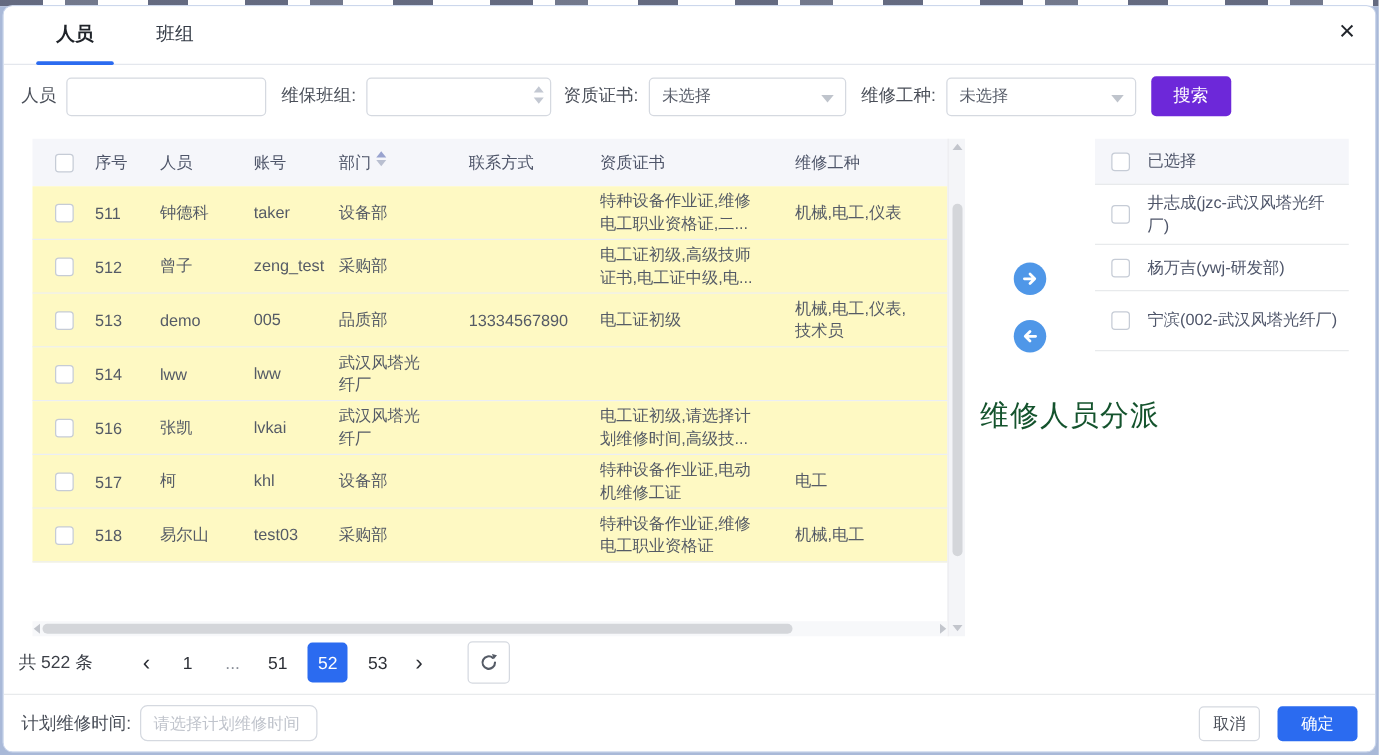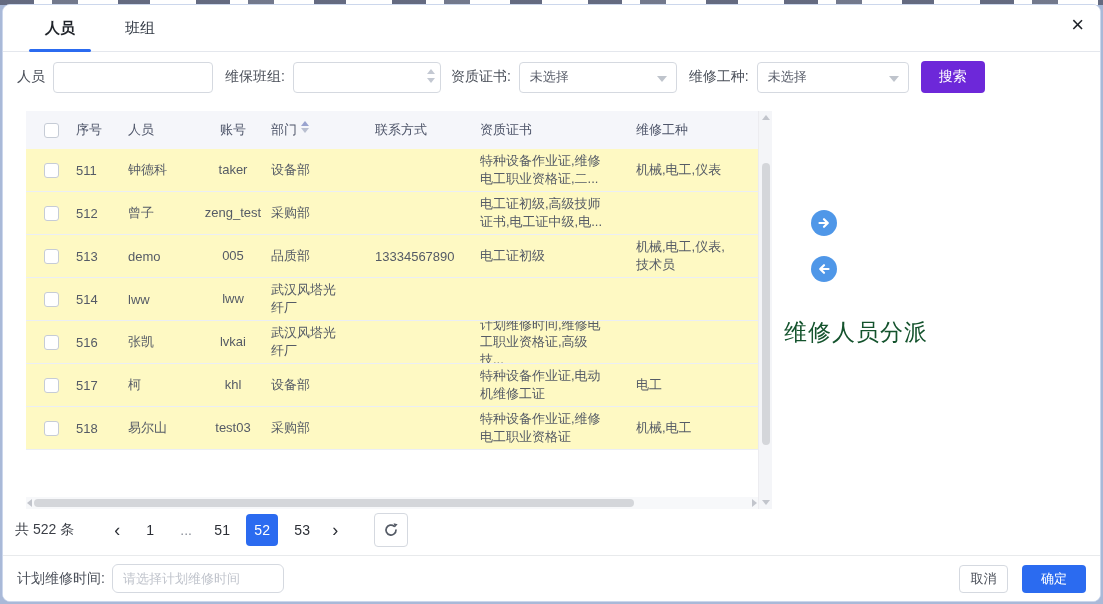--- a/index.html
+++ b/index.html
@@ -51,21 +51,21 @@
   .search-btn { height: 32px; width: 64px; background: #6d28d9; color: #fff; border: none; border-radius: 4px; font-size: 14px; cursor: pointer; font-family: inherit; }
   
   .cb { width: 15px; height: 15px; border: 1px solid #c6ccd6; border-radius: 3px; background: #fff; flex: none; cursor: pointer; }
   
   .table-wrap { position: absolute; left: 23px; top: 106px; width: 746px; }
   .thead { display: flex; align-items: center; height: 38px; background: #f5f6fa; font-size: 13px; color: #4e5569; width: 732px; }
   .trow { display: flex; align-items: center; height: 43px; border-bottom: 1px solid #ebeef5; font-size: 13px; color: #555b66; width: 732px; overflow: hidden; background:#fef9c3; }
   .c-cb { width: 50px; display: flex; justify-content: center; flex: none; }
   .c-no { width: 52px; flex: none; padding-right: 6px; }
   .c-name { width: 75px; flex: none; padding-right: 6px; }
-  .c-acct { width: 68px; flex: none; padding-right: 8px; word-break: break-all; line-height: 1.35; text-align: center; }
+  .c-acct { width: 68px; flex: none; padding-right: 8px; word-break: break-all; line-height: 1.35; }
   .c-dept { width: 104px; flex: none; padding-right: 30px; line-height: 1.35; }
   .c-contact { width: 105px; flex: none; padding-right: 6px; }
   .c-cert { width: 156px; flex: none; padding-right: 26px; line-height: 1.35; }
   .c-work { width: 122px; flex: none; padding-right: 22px; line-height: 1.35; }
   .sort-icon { display: inline-flex; flex-direction: column; gap: 2px; margin-left: 4px; vertical-align: middle; cursor: pointer; }
   .sort-up   { width: 0; height: 0; border-left: 4px solid transparent; border-right: 4px solid transparent; border-bottom: 5px solid #99a3cf; }
   .sort-down { width: 0; height: 0; border-left: 4px solid transparent; border-right: 4px solid transparent; border-top: 5px solid #b9bfd0; }
   
   .vscroll { position: absolute; left: 732px; top: 0; width: 14px; height: 398px; background: #f4f5f8; border-left: 1px solid #ececf0; }
   .vthumb { position: absolute; left: 3px; top: 52px; width: 8px; height: 282px; background: #d4d6da; border-radius: 4px; }
@@ -93,21 +93,21 @@
   .pagination { position: absolute; left: 12px; top: 508px; height: 34px; display: flex; align-items: center; font-size: 14px; color: #2c2f36; justify-content: flex-end; }
   .pg-total { margin-right: 28px; color: #3b3f47; }
   .pg-arrow { width: 30px; text-align: center; font-size: 18px; cursor: pointer; color: #2c2f36; }
   .pg-item { min-width: 36px; height: 32px; display: flex; align-items: center; justify-content: center; cursor: pointer; }
   .pg-item.active { min-width: 32px; margin: 0 6px; background: #2b6bf0; color: #fff; border-radius: 4px; }
   .pg-item.ellipsis { color: #8a8f99; }
   .pg-refresh { margin-left: 24px; width: 34px; height: 34px; border: 1px solid #d5d9e0; border-radius: 4px; display: flex; align-items: center; justify-content: center; cursor: pointer; background: #fff; }
   
   .footer { position: absolute; left: 0; right: 0; bottom: 0; height: 46px; border-top: 1px solid #e8eaec; display: flex; align-items: center; padding: 0 14px; background: #fff; }
   .footer-label { font-size: 14px; color: #4a4f59; margin-right: 7px; white-space: nowrap; }
-  .time-input { width: 172px; height: 29px; border: 1px solid #d5d9e0; border-radius: 6px; display: flex; align-items: center; padding: 0 10px; font-size: 13px; color: #c0c4cc; cursor: text; }
+  .time-input { width: 142px; height: 29px; border: 1px solid #d5d9e0; border-radius: 6px; display: flex; align-items: center; padding: 0 10px; font-size: 13px; color: #c0c4cc; cursor: text; }
   .footer-spacer { flex: 1; }
   .btn-cancel { width: 49px; height: 28px; border: 1px solid #d5d9e0; border-radius: 4px; background: #fff; color: #4a4f59; font-size: 13px; cursor: pointer; font-family: inherit; margin-right: 14px; }
   .btn-confirm { width: 64px; height: 28px; border: none; border-radius: 4px; background: #2b6bf0; color: #fff; font-size: 13px; cursor: pointer; font-family: inherit; }
 </style>
 </head>
 <body>
 
 <div class="top-strip">
     <div class="frag"></div>
   </div>
@@ -215,21 +215,21 @@
     </div>
     <div class="trow">
       <div class="c-cb">
           <span class="cb"></span>
         </div>
       <div class="c-no">516</div>
       <div class="c-name">张凯</div>
       <div class="c-acct">lvkai</div>
       <div class="c-dept">武汉风塔光纤厂</div>
       <div class="c-contact"></div>
-      <div class="c-cert">计划维修时间,维修电工职业资格证,高级技...</div>
+      <div class="c-cert">电工证初级,请选择计划维修时间,高级技...</div>
       <div class="c-work"></div>
     </div>
     <div class="trow">
       <div class="c-cb">
           <span class="cb"></span>
         </div>
       <div class="c-no">517</div>
       <div class="c-name">柯</div>
       <div class="c-acct">khl</div>
       <div class="c-dept">设备部</div>
@@ -268,20 +268,38 @@
     </svg>
   </div>
   <div class="transfer-btn transfer-left">
     <svg width="14" height="14" viewBox="0 0 14 14">
       <path d="M11.5 7 H3.5 M7 3.2 L3.2 7 L7 10.8" fill="none" stroke="#ffffff" stroke-width="2.2" stroke-linecap="round" stroke-linejoin="round"></path>
     </svg>
   </div>
 
   <div class="annotation">维修人员分派</div>
 
+  <div class="panel">
+    <div class="panel-header">
+      <span class="cb"></span>
+      <span>已选择</span>
+    </div>
+    <div class="panel-item tall">
+      <span class="cb"></span>
+      <span class="txt">井志成(jzc-武汉风塔光纤厂)</span>
+    </div>
+    <div class="panel-item short">
+      <span class="cb"></span>
+      <span class="txt">杨万吉(ywj-研发部)</span>
+    </div>
+    <div class="panel-item tall">
+      <span class="cb"></span>
+      <span class="txt">宁滨(002-武汉风塔光纤厂)</span>
+    </div>
+  </div>
 
   <div class="pagination">
     <span class="pg-total">共 522 条</span>
     <span class="pg-arrow">‹</span>
     <span class="pg-item">1</span>
     <span class="pg-item ellipsis">...</span>
     <span class="pg-item">51</span>
     <span class="pg-item active">52</span>
     <span class="pg-item">53</span>
     <span class="pg-arrow">›</span>

